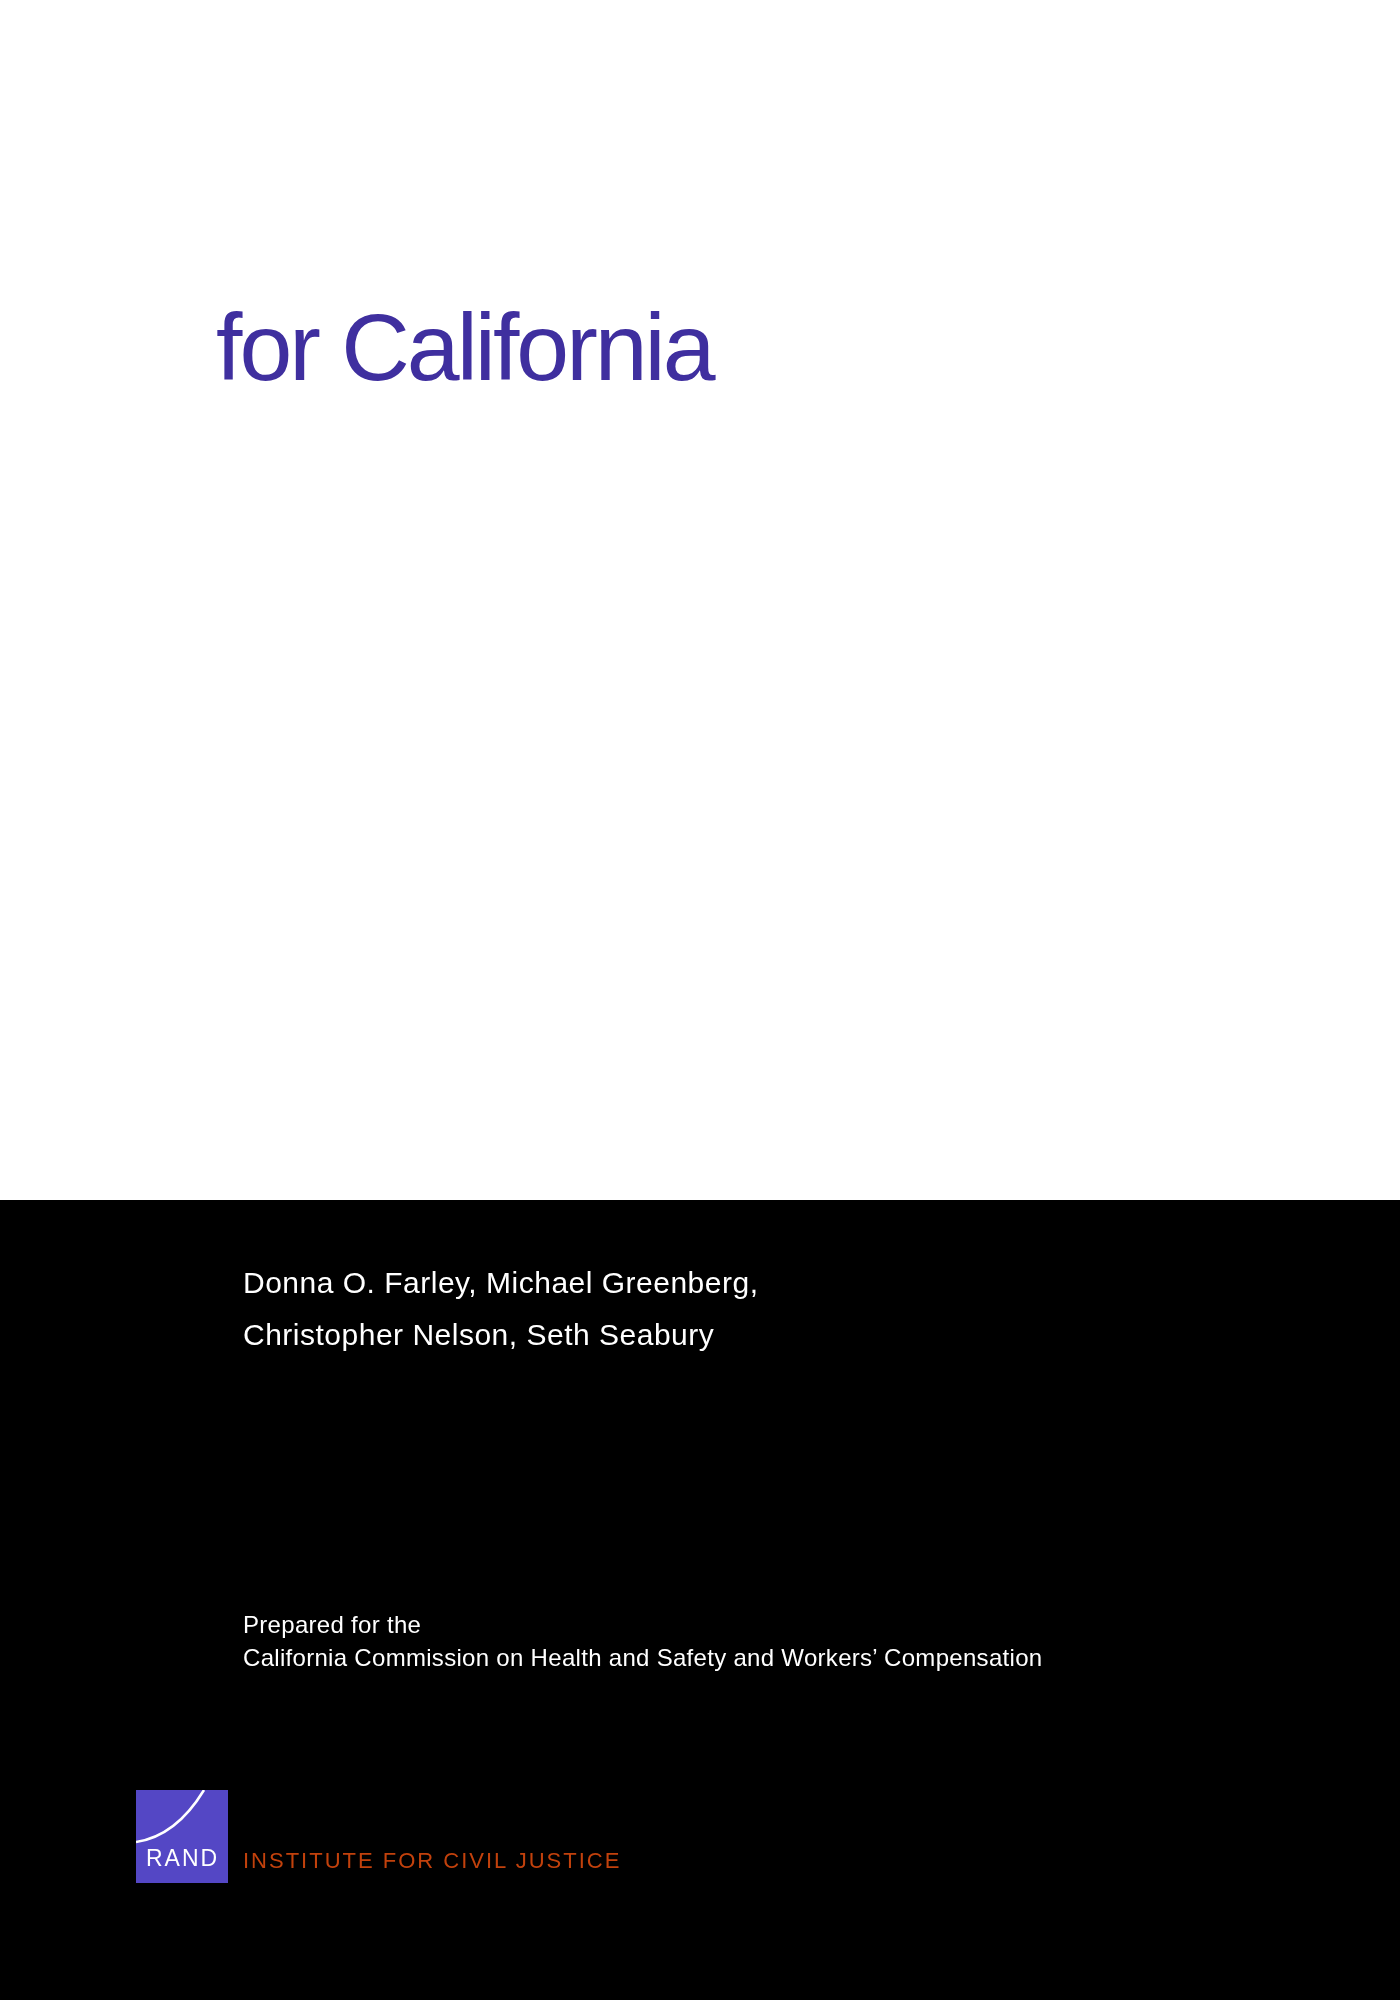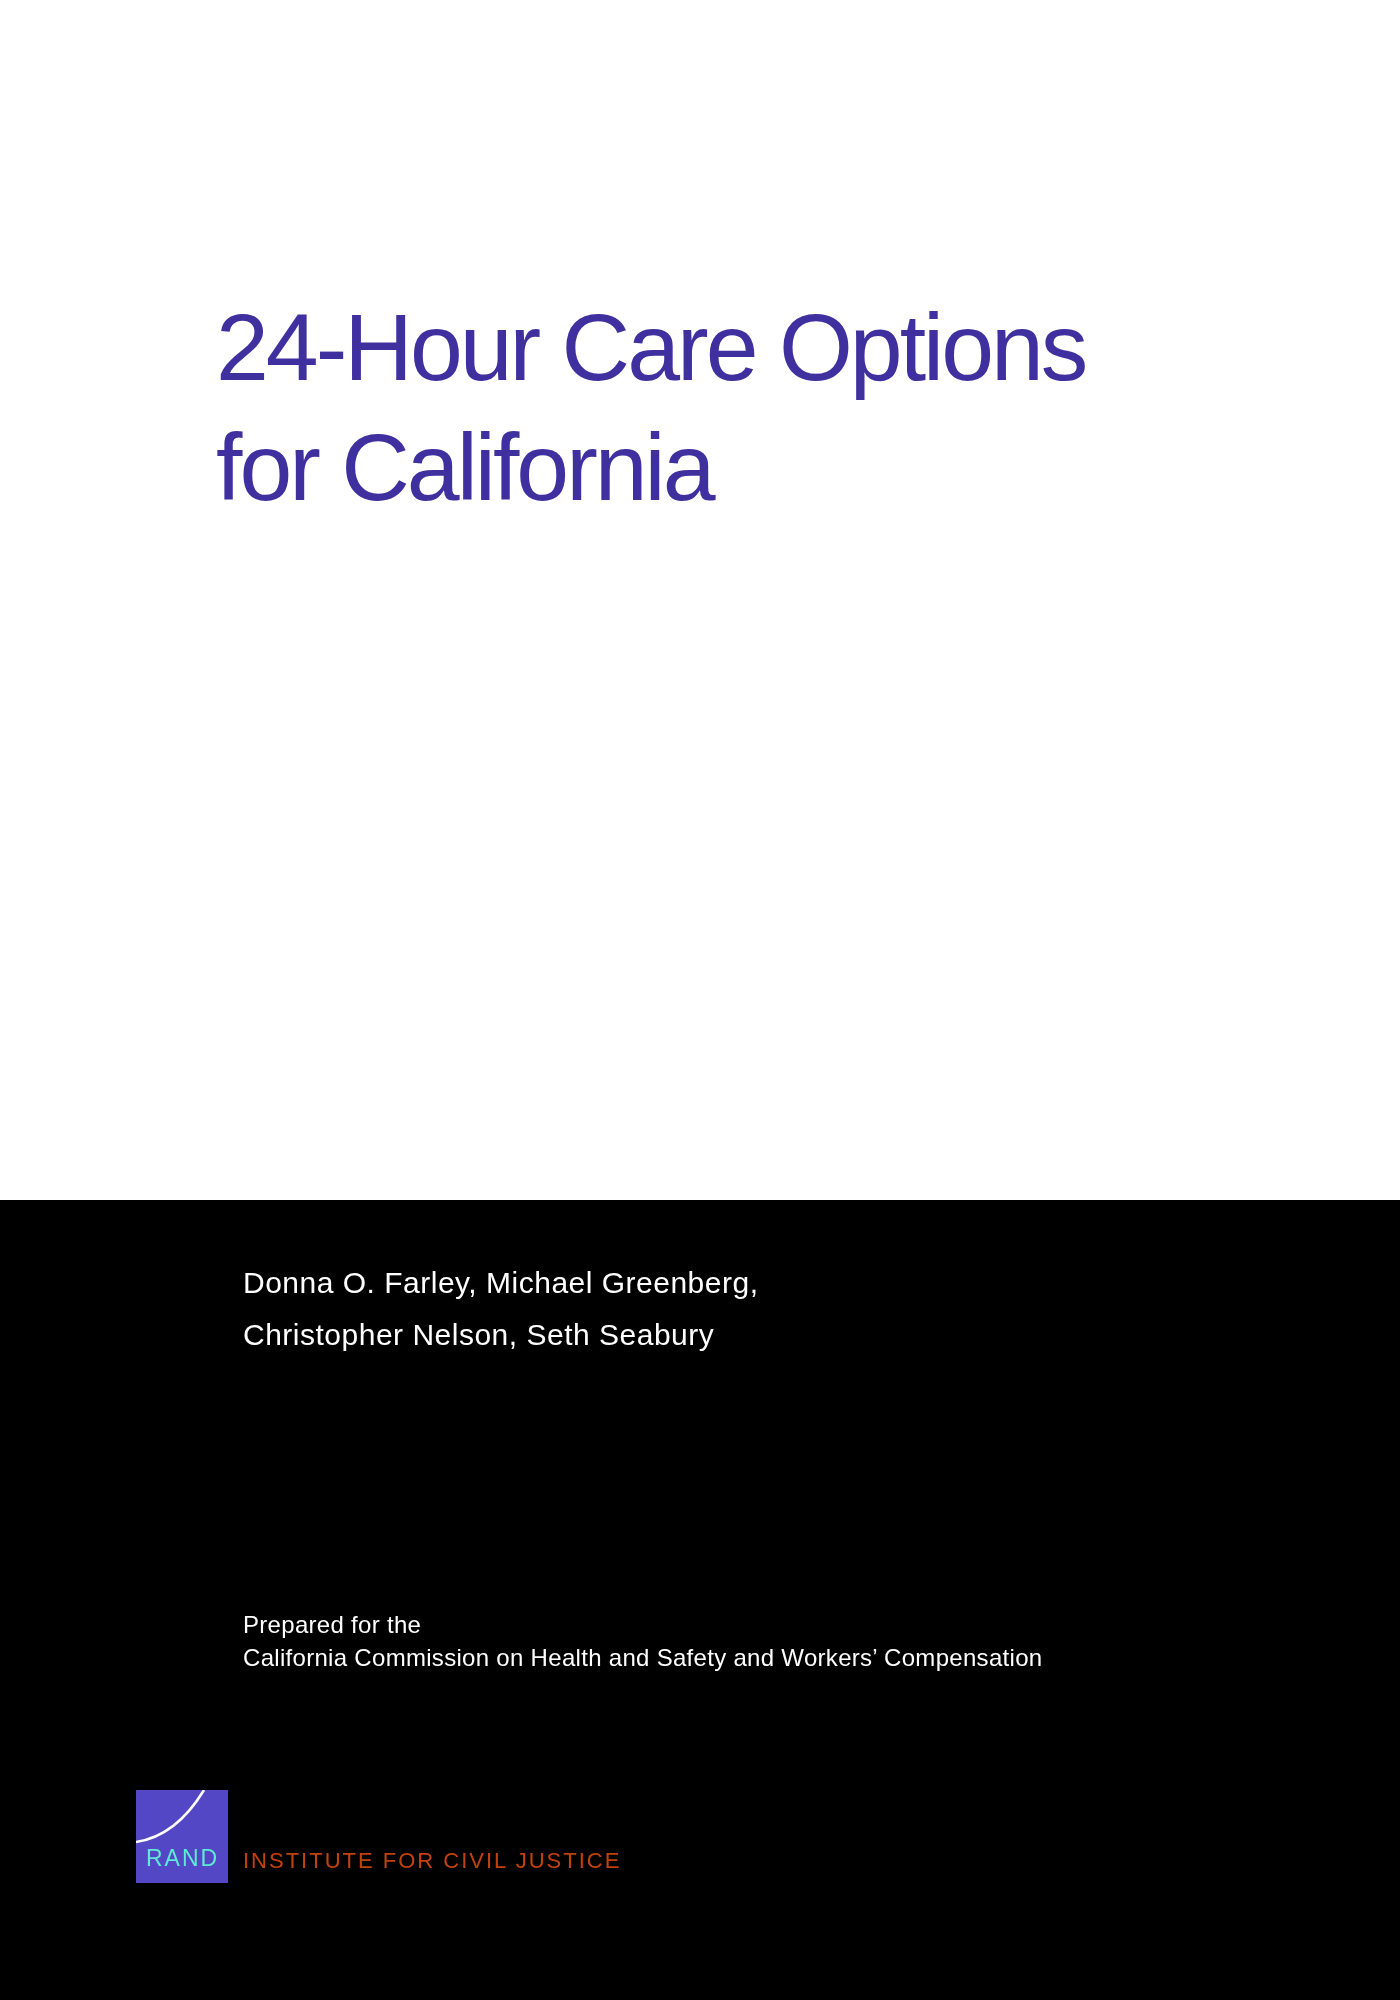--- a/index.html
+++ b/index.html
@@ -62,41 +62,40 @@
     position: absolute;
     left: 0; top: 0;
     width: 92px; height: 93px;
     display: block;
   }
   .logo-word {
     position: absolute;
     left: 10px; bottom: 11px;
     font-size: 23px;
     letter-spacing: 2px;
-    color: #5eead4;
+    color: #ffffff;
     white-space: nowrap;
   }
   .org-name {
     position: absolute;
     left: 243px; top: 648px;
     font-size: 22px;
     letter-spacing: 2px;
     color: #c2410c;
     white-space: nowrap;
     font-weight: 400;
   }
 </style>
 </head>
 <body>
 
 <div class="page">
 
   <section class="cover-top" style="background: rgb(255, 255, 255);">
     <h1 class="title" style="color: rgb(63, 47, 159);">
-      <span class="title-line">24-Hour Care Options</span>
       <span class="title-line">for California</span>
     </h1>
   </section>
 
   <section class="cover-bottom" style="background: rgb(0, 0, 0);">
 
     <div class="authors">
       <p>Donna O. Farley, Michael Greenberg,</p>
       <p>Christopher Nelson, Seth Seabury</p>
     </div>

